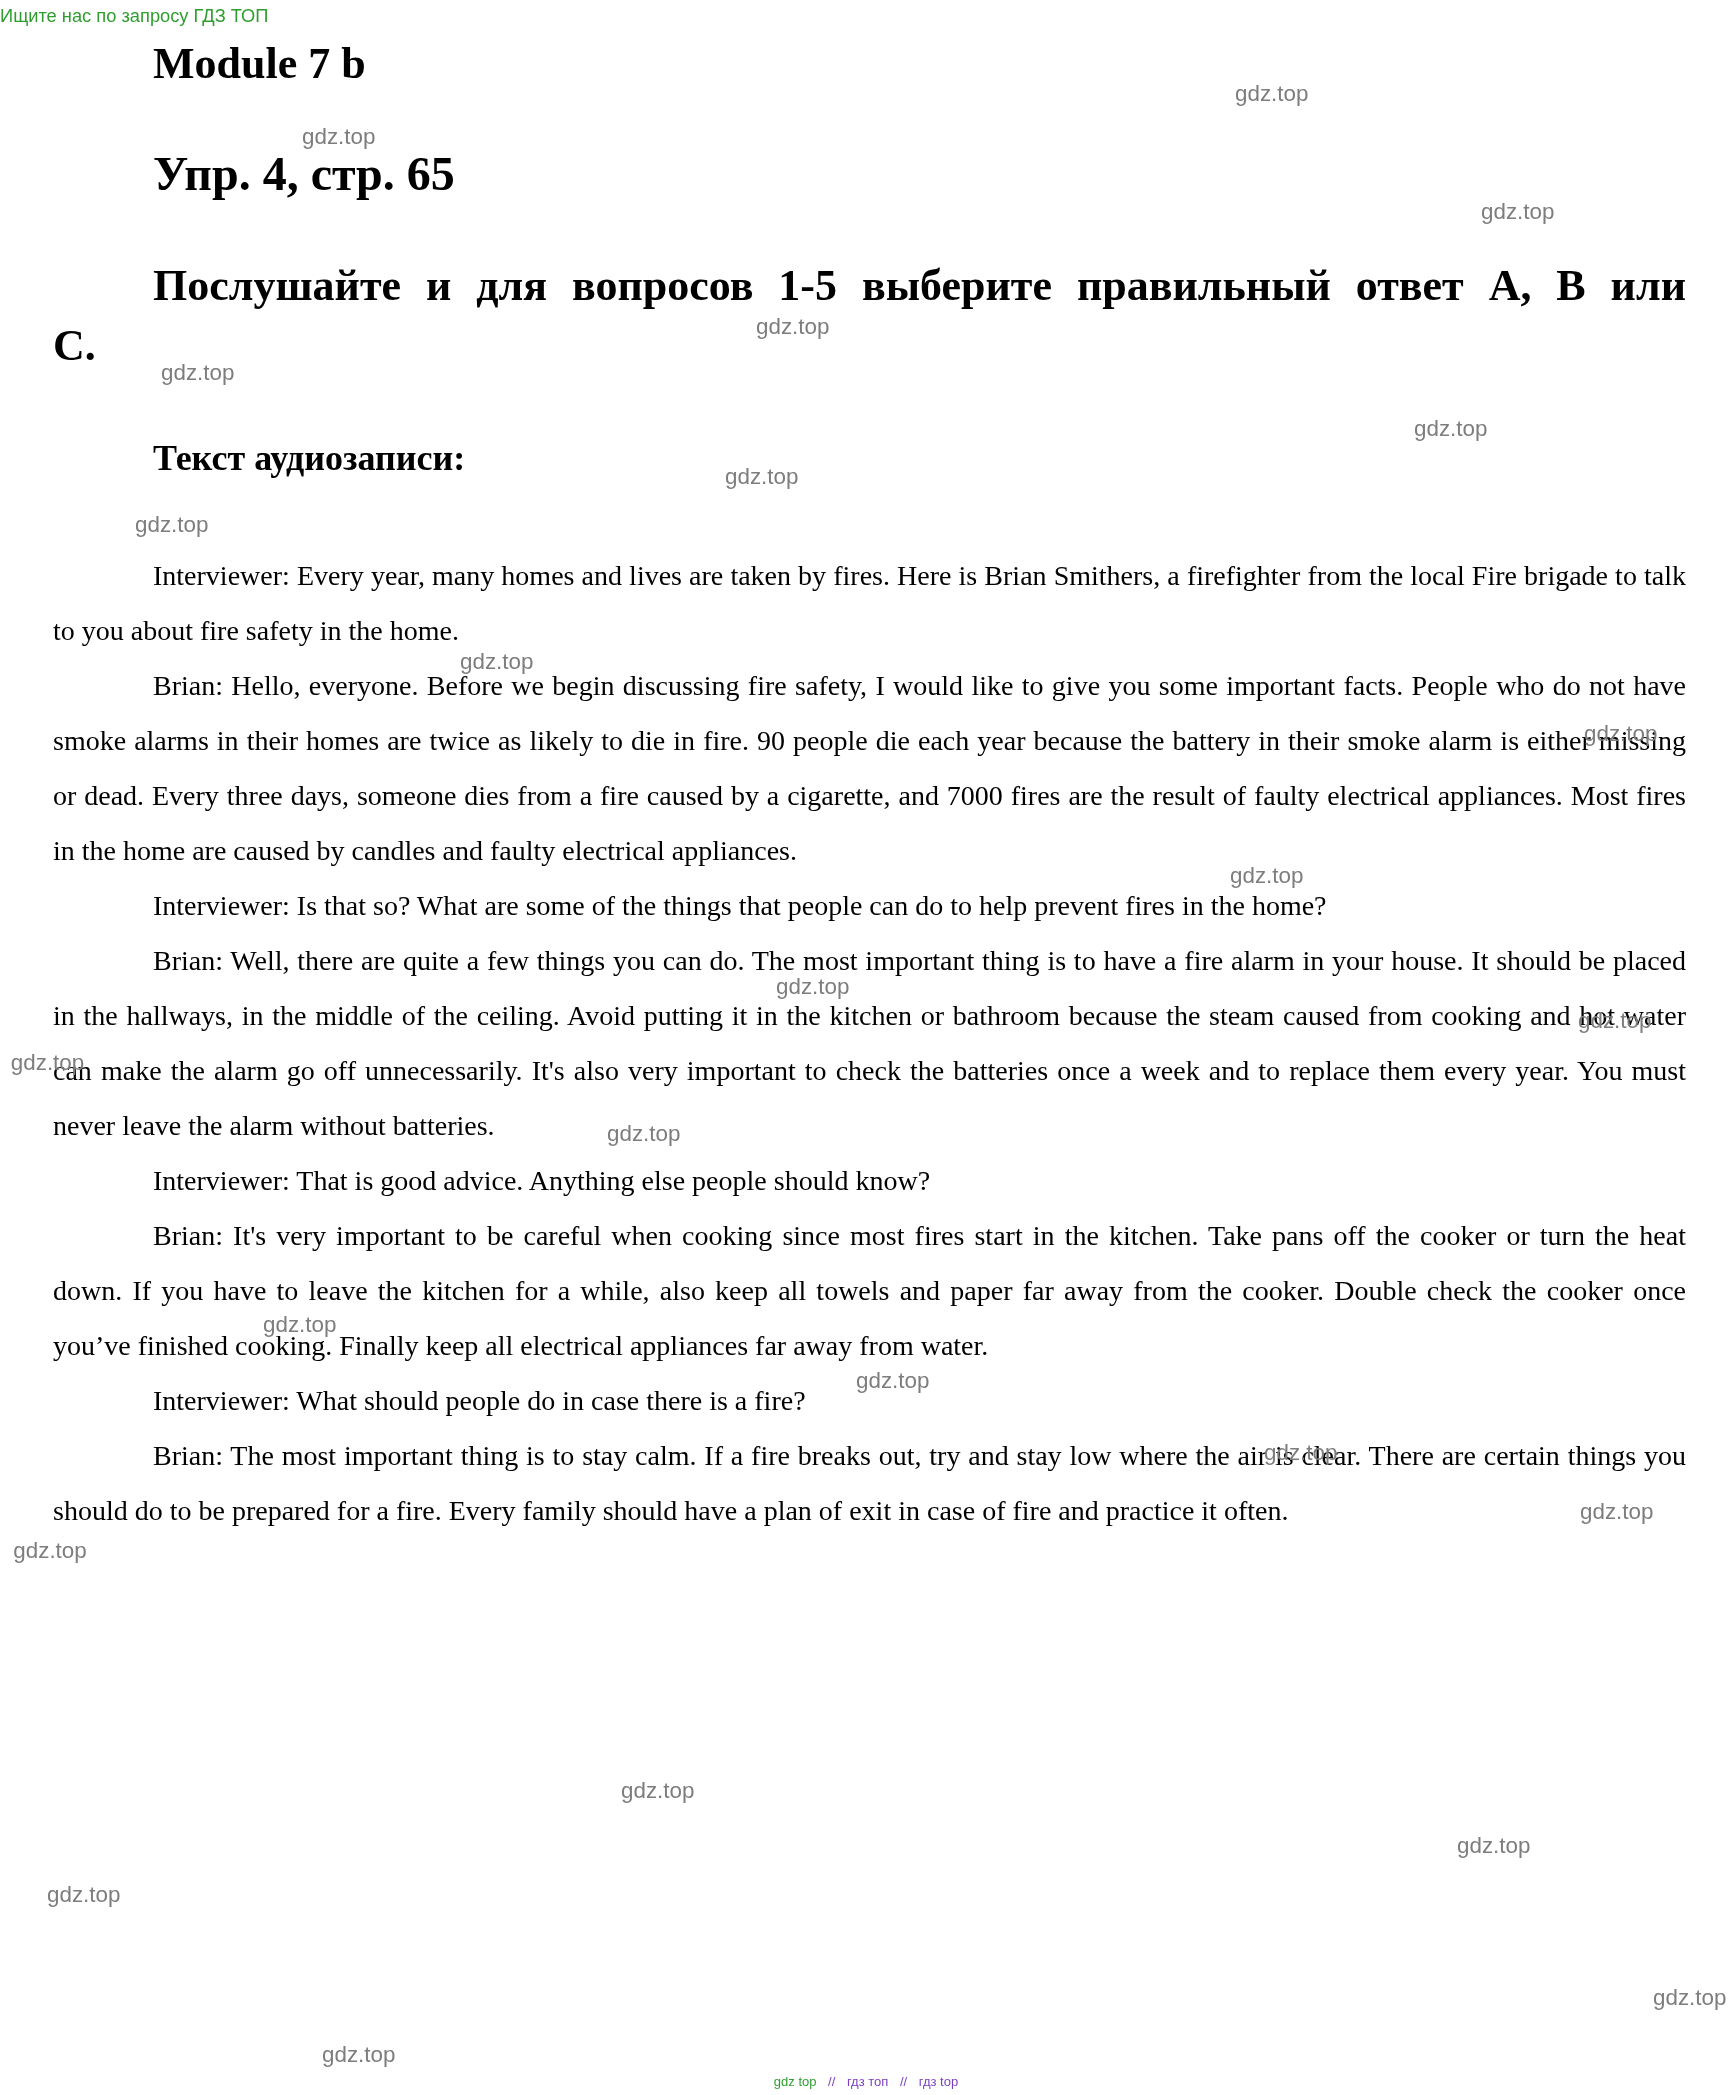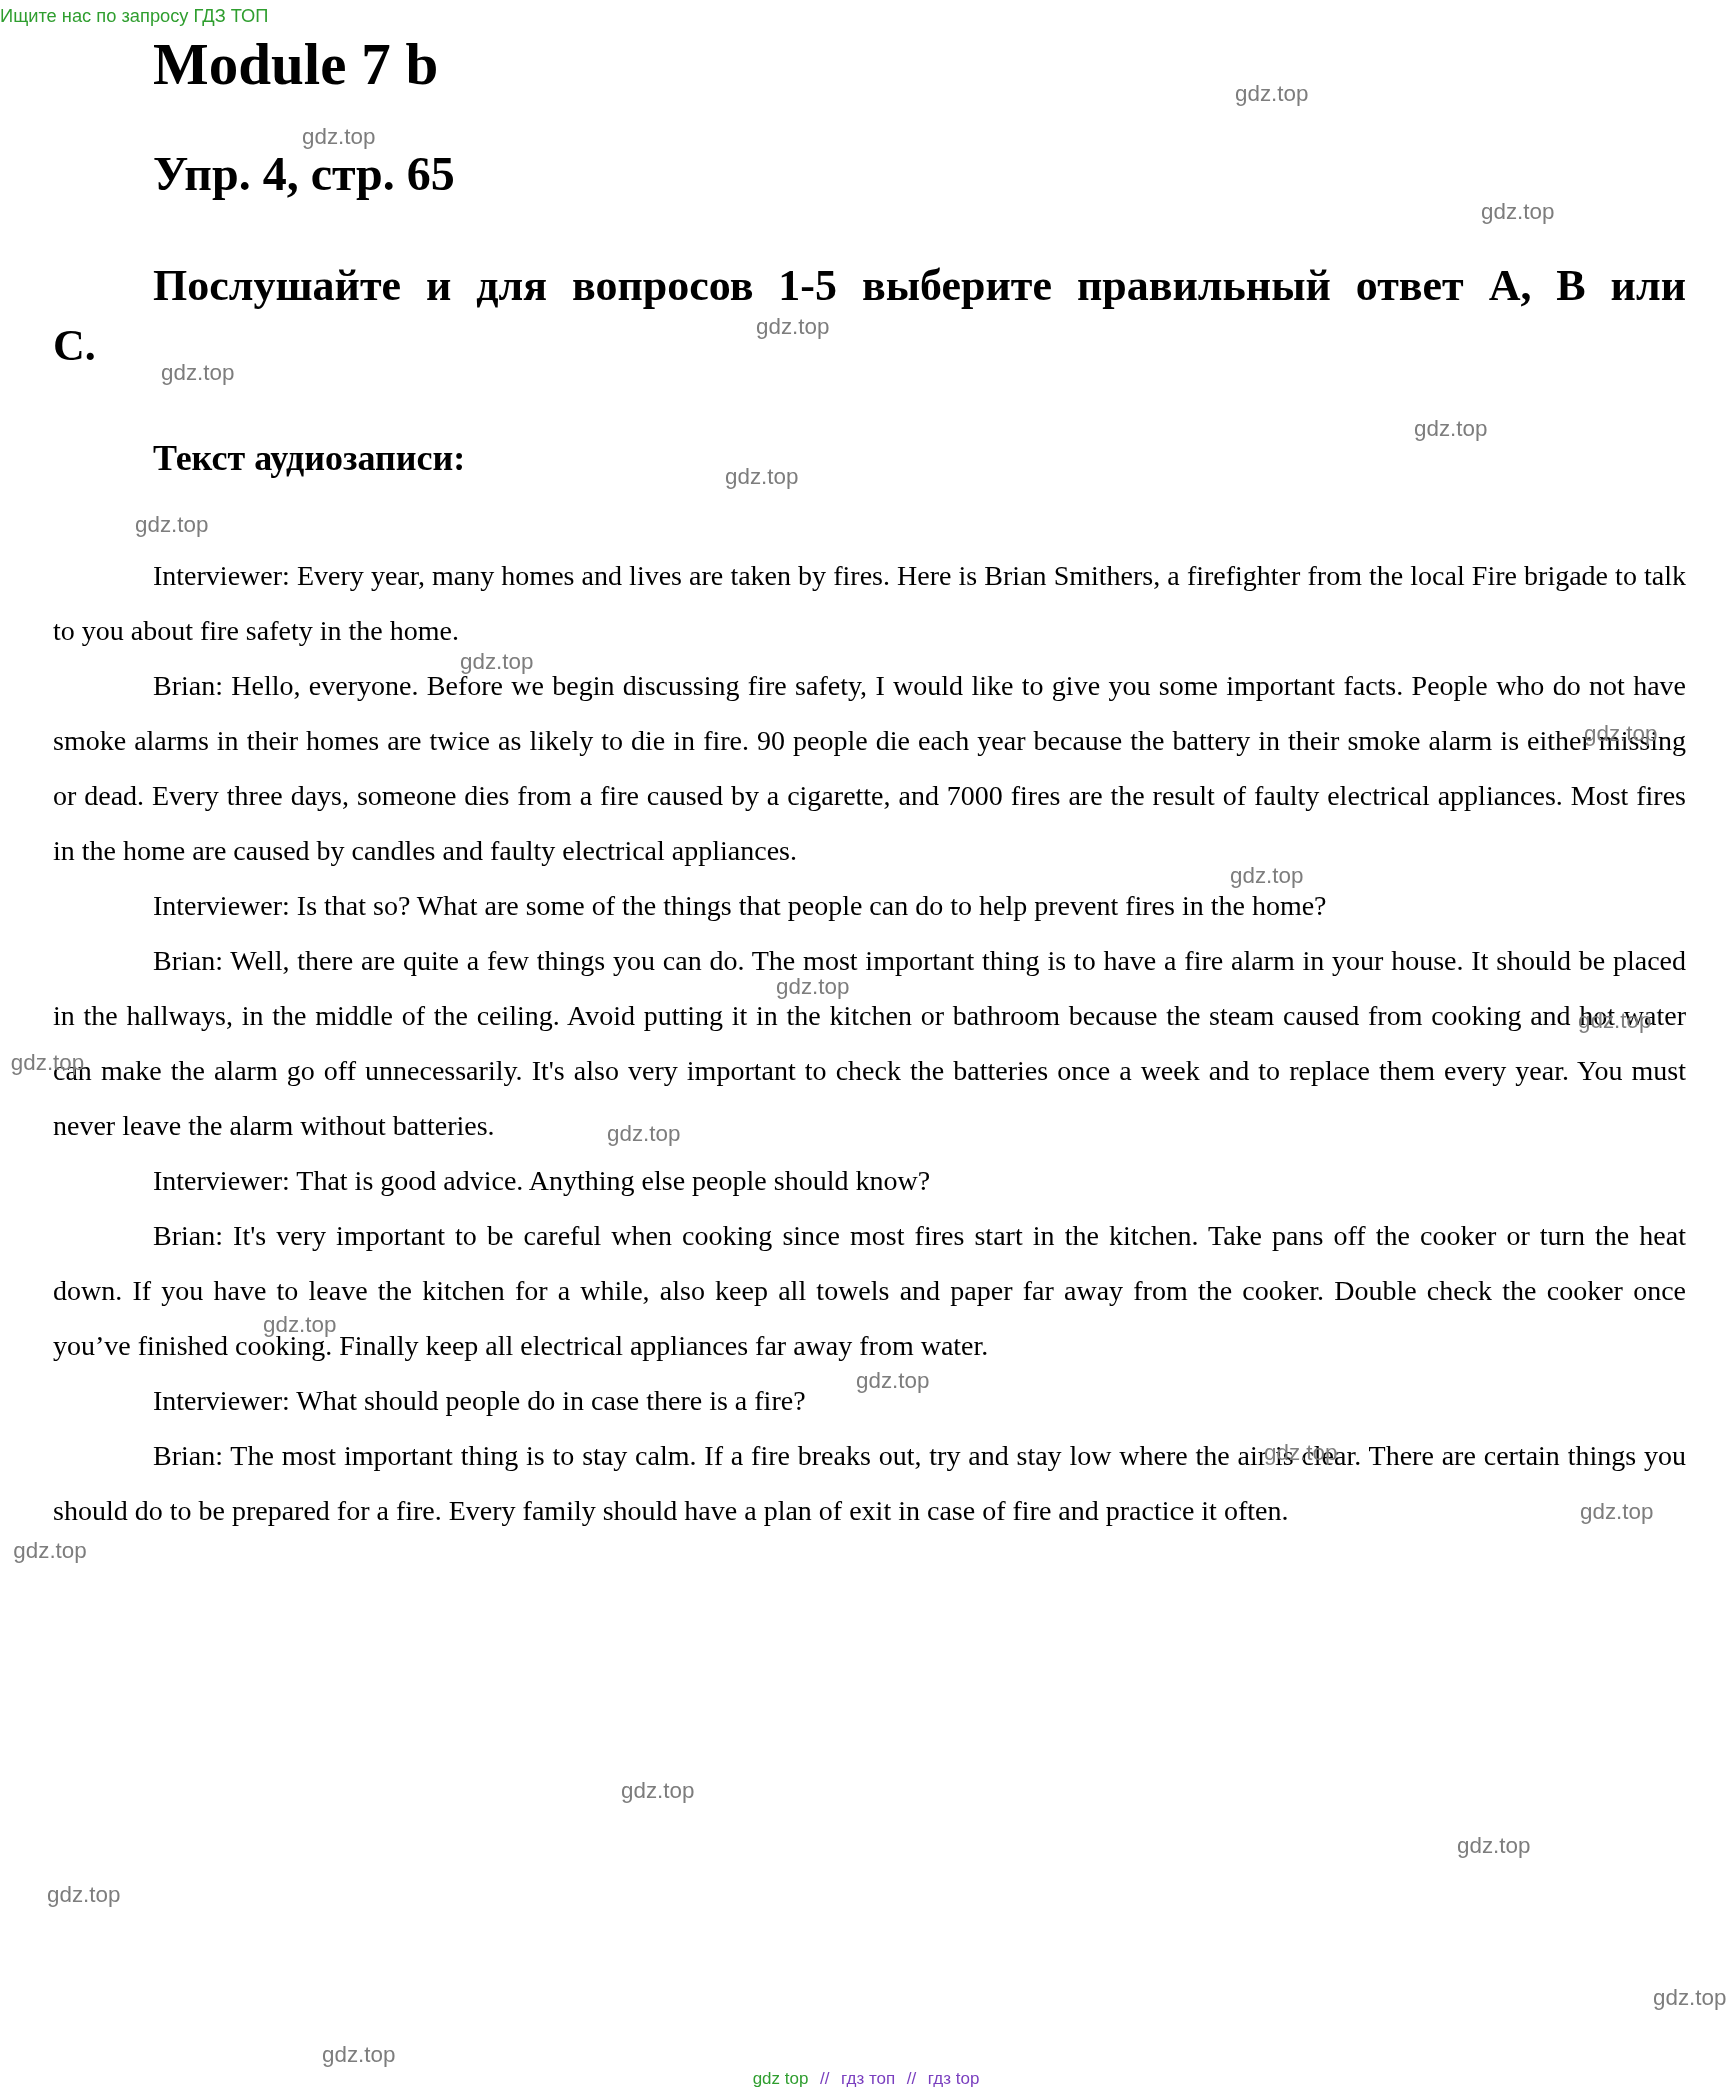--- a/index.html
+++ b/index.html
@@ -29,21 +29,21 @@
     position: absolute;
     left: 53px;
     top: 0;
     width: 1633px;
     padding-top: 35px;
   }
   .heading {
     font-weight: bold;
   }
   .module {
-    font-size: 59px;
+    font-size: 44px;
     line-height: 58px;
     padding-left: 100px;
   }
   .exercise {
     font-size: 48px;
     line-height: 58px;
     padding-left: 100px;
     margin-top: 52px;
   }
   .instruction {
@@ -92,21 +92,21 @@
     color: var(--watermark-gray, #7d7d7d);
     white-space: nowrap;
   }
   .footer {
     position: absolute;
     left: 0;
     bottom: 6.6px;
     width: 100%;
     text-align: center;
     font-family: "Liberation Sans", sans-serif;
-    font-size: 17px;
+    font-size: 13px;
   }
   .footer span { margin: 0 5.8px; }
   .f-green  { color: var(--footer-green, #2f9e2f); }
   .f-purple { color: var(--footer-purple, #7a3fbf); }
 </style>
 </head>
 <body>
 
 <div class="page">
 

